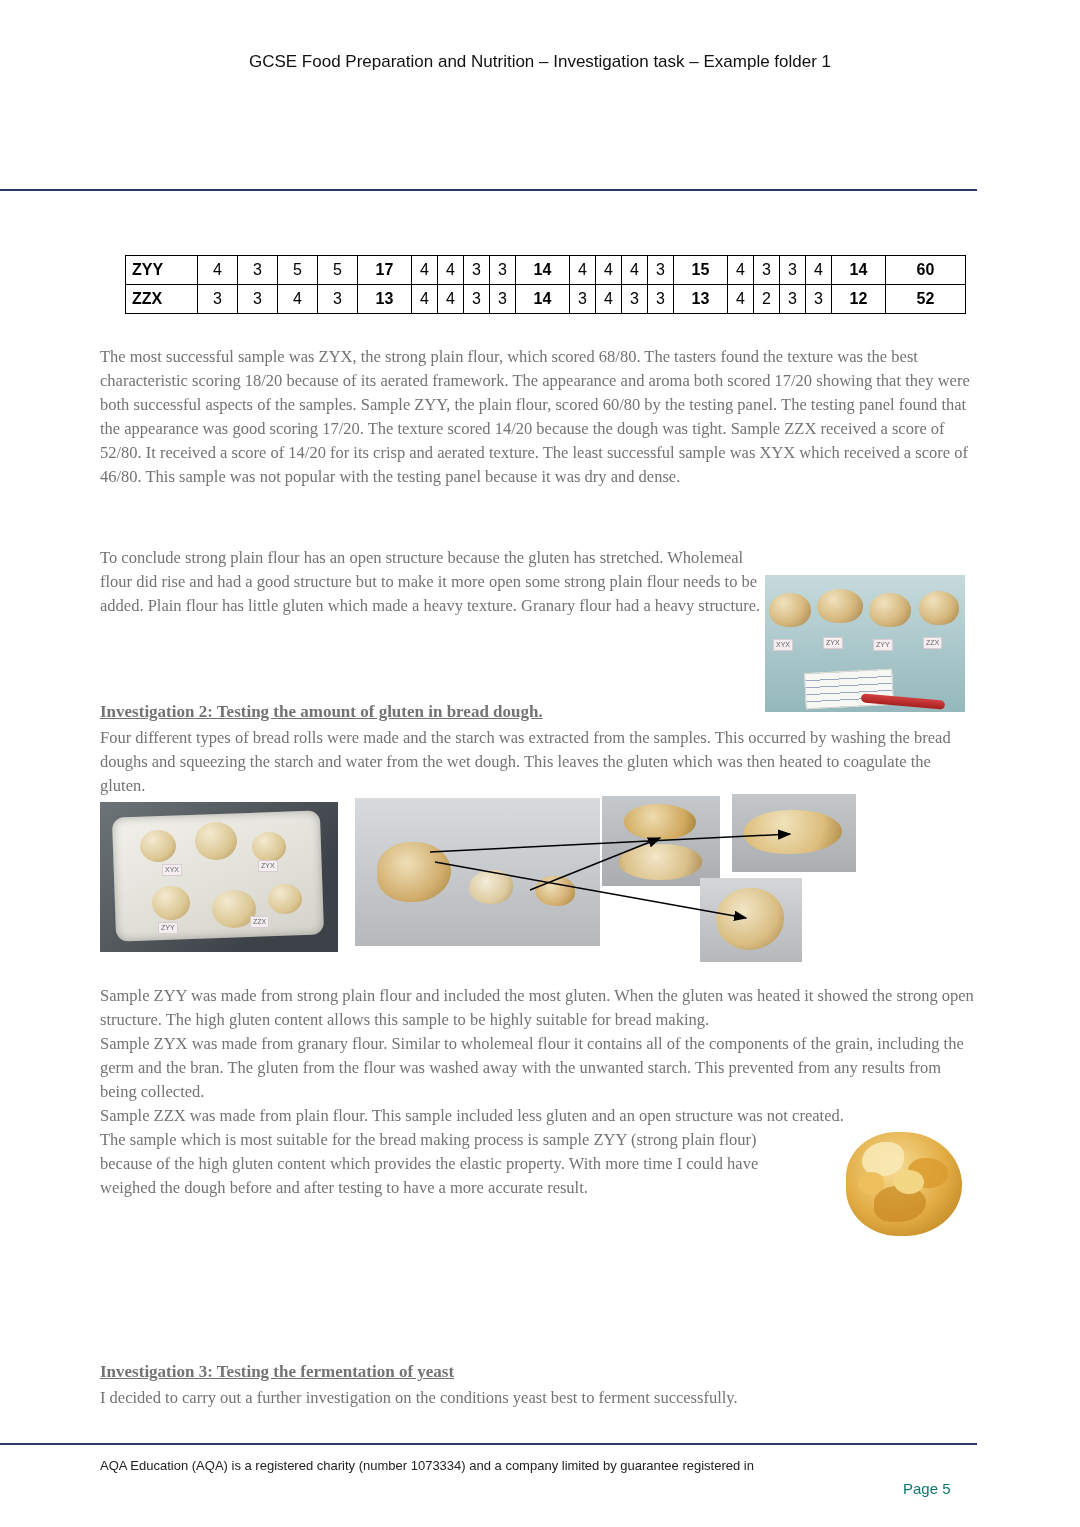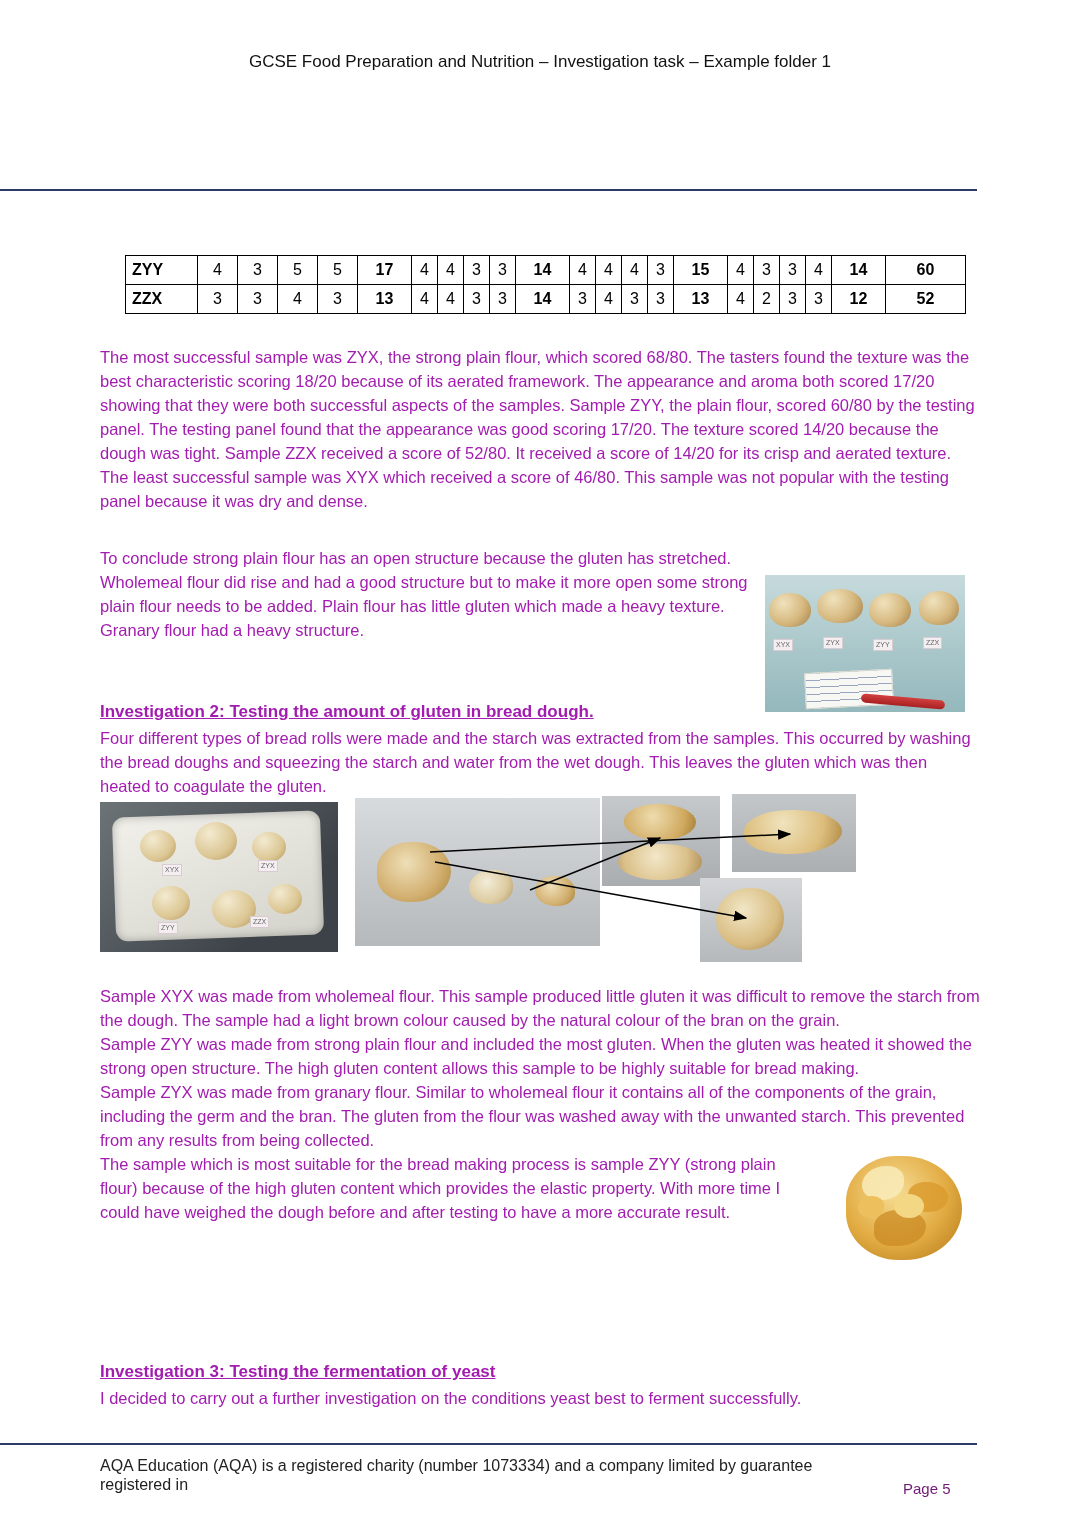--- a/index.html
+++ b/index.html
@@ -23,21 +23,21 @@
   table.scores { position:absolute; top:255px; left:125px; border-collapse:collapse; table-layout:fixed; }
   table.scores td {
     border:1px solid #000; height:29px; text-align:center;
     font-size:16px; padding:0 2px; overflow:hidden; white-space:nowrap;
   }
   table.scores td.lab { text-align:left; font-weight:bold; padding-left:6px; }
   table.scores td.sub { font-weight:bold; }
   col.c-lab { width:72px; } col.c-g1 { width:40px; } col.c-s { width:26px; }
   col.c-sub { width:54px; } col.c-tot { width:80px; }
 
-  .para { position:absolute; left:100px; width:880px; font-size:16.5px; line-height:24px; color:#a21caf; }
+  .para { position:absolute; left:100px; width:880px; font-size:16.5px; line-height:24px; color:#737373;font-family:Liberation Serif, serif; }
   .heading { font-weight:bold; text-decoration:underline; font-size:17px; }
 
   
   .conclusion-photo {
     top:575px; left:765px; width:200px; height:137px; overflow:hidden;
     background:linear-gradient(180deg,#c6dadc 0%, #a9c7ca 55%, #94b8bc 100%);
   }
   .cp-roll { position:absolute; width:42px; height:34px; border-radius:50% 50% 46% 46%;
     background:radial-gradient(circle at 35% 30%, #f0e2bd, #d6b87e 55%, #a8854e 95%); }
   .chip { position:absolute; background:#f4eef1; font-size:7px; line-height:10px;
@@ -103,22 +103,22 @@
   .samples p { margin:0; }
   .suit-wrap { overflow:visible; }
 
   .inv2-heading { top:700px; }
   .inv2-intro { top:726px; }
   .conclusion-para { top:546px; width:662px; }
   .results-para { top:345px; }
   .inv3-heading { top:1360px; }
   .inv3-intro { top:1386px; }
 
-  .footer-text { top:1456px; left:100px; width:720px; font-size:16px; line-height:19px; color:#222; }
-  .page-number { top:1480px; left:903px; font-size:15px; color:#701a75; }
+  .footer-text { top:1456px; left:100px; width:720px; font-size:13px; line-height:19px; color:#222; }
+  .page-number { top:1480px; left:903px; font-size:15px; color:#0f766e; }
 </style>
 </head>
 <body>
 
 <div class="abs header-title">GCSE Food Preparation and Nutrition – Investigation task – Example folder 1</div>
 <div class="abs rule rule-top"></div>
 
 <table class="scores">
   <colgroup>
     <col class="c-lab">
@@ -253,23 +253,23 @@
         <path d="M0,0 L9,3.5 L0,7 z" fill="#000"></path>
       </marker>
     </defs>
     <line x1="330" y1="58" x2="690" y2="40" stroke="#000" stroke-width="1.5" marker-end="url(#ah)"></line>
     <line x1="335" y1="68" x2="646" y2="124" stroke="#000" stroke-width="1.5" marker-end="url(#ah)"></line>
     <line x1="430" y1="96" x2="560" y2="44" stroke="#000" stroke-width="1.5" marker-end="url(#ah)"></line>
   </svg>
 </div>
 
 <div class="para samples">
-  <p>Sample XYX was made from wholemeal flour. This sample produced little gluten it was difficult to remove the starch from the dough. The sample had a light brown colour caused by the natural colour of the bran on the grain.</p>
   <p>Sample ZYY was made from strong plain flour and included the most gluten. When the gluten was heated it showed the strong open structure. The high gluten content allows this sample to be highly suitable for bread making.</p>
   <p>Sample ZYX was made from granary flour. Similar to wholemeal flour it contains all of the components of the grain, including the germ and the bran.  The gluten from the flour was washed away with the unwanted starch. This prevented from any results from being collected.</p>
+  <p>Sample ZZX was made from plain flour. This sample included less gluten and an open structure was not created.</p>
   <div class="suit-wrap">
     <div class="gluten-ball">
       <div class="gb gb1"></div>
       <div class="gb gb2"></div>
       <div class="gb gb3"></div>
       <div class="gb gb4"></div>
       <div class="gb gb5"></div>
       <div class="gb gb6"></div>
     </div>
     <p>The sample which is most suitable for the bread making process is sample ZYY (strong plain flour) because of the high gluten content which provides the elastic property. With more time I could have weighed the dough before and after testing to have a more accurate result.</p>

